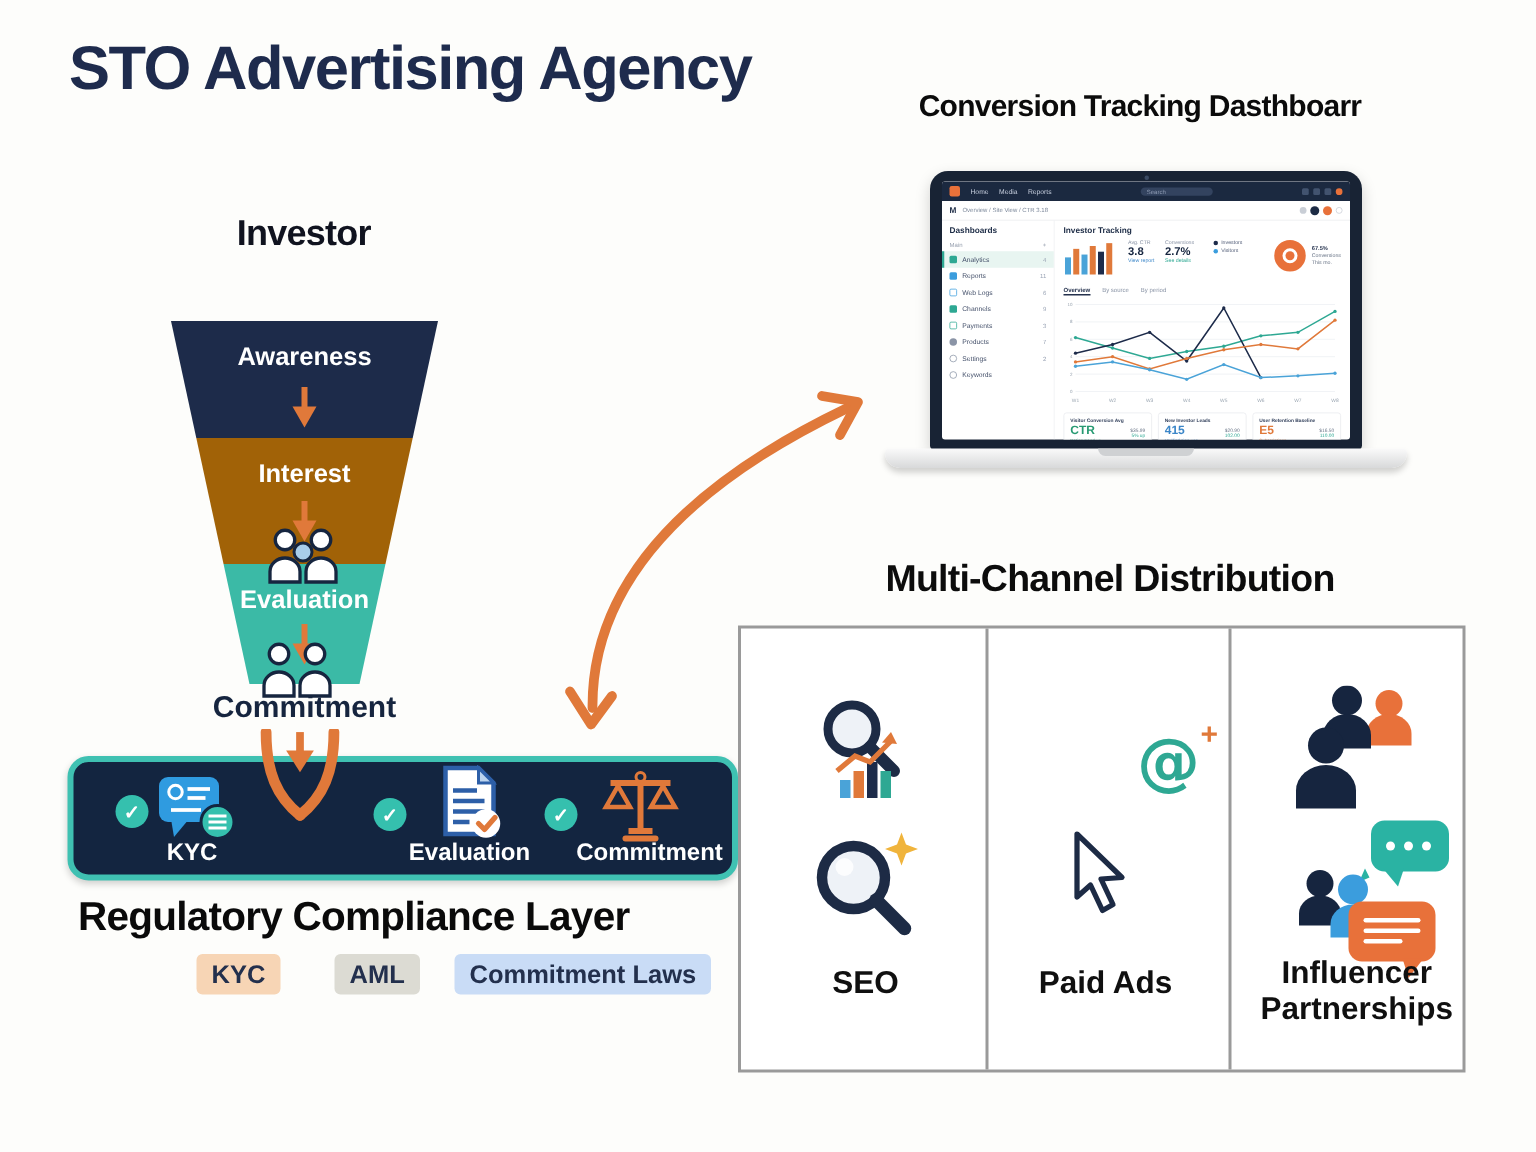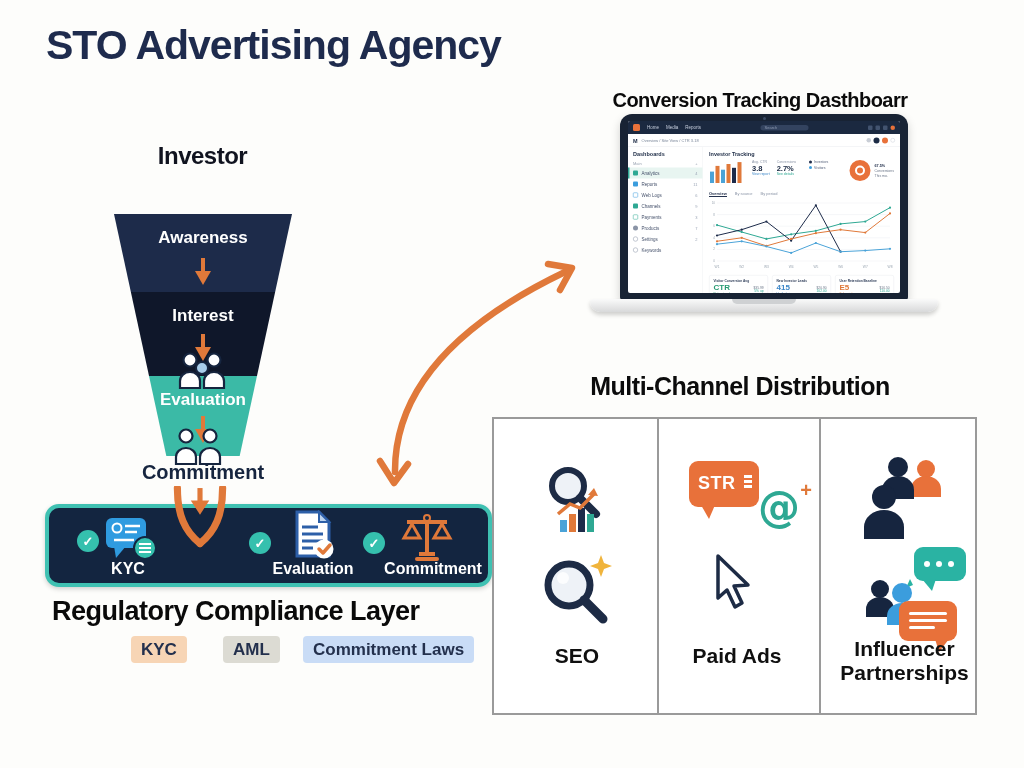--- a/index.html
+++ b/index.html
@@ -2,21 +2,21 @@
 <html><head>
 <meta charset="utf-8">
 <style>
   * { margin:0; padding:0; box-sizing:border-box; }
   html,body { width:1024px; height:768px; }
   body { font-family:"Liberation Sans", sans-serif; background:#fdfdfb; position:relative; overflow:hidden; }
   .abs { position:absolute; }
 
   
   .page-title { left:46px; top:22px; font-size:41px; font-weight:800; color:#1e2b4d; letter-spacing:-1px; }
-  .dash-heading { left:578px; top:60px; width:364px; text-align:center; font-size:20px; font-weight:800; color:#0b0b0b; letter-spacing:-0.5px;margin-top:29px; }
+  .dash-heading { left:578px; top:60px; width:364px; text-align:center; font-size:20px; font-weight:800; color:#0b0b0b; letter-spacing:-0.5px; }
   .funnel-title { left:60px; top:142px; width:285px; text-align:center; font-size:24px; font-weight:800; color:#10131f; line-height:1.15; letter-spacing:-0.5px; }
   .channels-title { left:520px; top:372px; width:440px; text-align:center; font-size:25px; font-weight:800; color:#0c0c0c; letter-spacing:-0.5px; }
   .compliance-title { left:52px; top:596px; font-size:27px; font-weight:700; color:#0a0a0a; letter-spacing:-0.5px;text-align:center; }
 
   
   .funnel { left:114px; top:214px; width:178px; height:242px; clip-path:polygon(0 0,100% 0,70.6% 100%,29.4% 100%); }
   .fstage { width:100%; position:relative; }
   .fstage-label { width:100%; text-align:center; color:#fff; font-weight:700; font-size:17px; position:absolute; top:14px; }
   .stage-arrow { position:absolute; left:50%; transform:translateX(-50%); }
   .funnel-commit { left:114px; top:461px; width:178px; text-align:center; font-size:20px; font-weight:800; color:#16253f; }
@@ -101,21 +101,21 @@
 <div class="abs compliance-title">Regulatory Compliance Layer</div>
 
 <div class="abs funnel">
   <div class="fstage" style="height:78px;background:#1d2b4a;">
     <div class="fstage-label">Awareness</div>
     <svg class="stage-arrow" style="top:44px;" width="24" height="28" viewBox="0 0 24 28">
       <rect x="10" y="0" width="4" height="14" fill="#e0793a"></rect>
         <polygon points="4,13 20,13 12,27" fill="#e0793a"></polygon>
     </svg>
   </div>
-  <div class="fstage" style="height:84px;background:#0f172a;">
+  <div class="fstage" style="height:84px;background:#a16207;">
     <div class="fstage-label">Interest</div>
     <svg class="stage-arrow" style="top:42px;" width="24" height="28" viewBox="0 0 24 28">
       <rect x="10" y="0" width="4" height="14" fill="#e0793a"></rect>
         <polygon points="4,13 20,13 12,27" fill="#e0793a"></polygon>
     </svg>
   </div>
   <div class="fstage" style="height:80px;background:#3bbaa6;">
     <div class="fstage-label">Evaluation</div>
     <svg class="stage-arrow" style="top:40px;" width="24" height="28" viewBox="0 0 24 28">
       <rect x="10" y="0" width="4" height="14" fill="#e0793a"></rect>
@@ -213,27 +213,20 @@
     <polygon points="52,24 56,32 46,31" fill="#e0793a"></polygon>
   </svg>
   <svg class="abs" style="left:45px;top:130px;" width="78" height="78" viewBox="0 0 78 78">
     <path d="M62,6 l3,8 l8,3 l-8,3 l-3,8 l-3,-8 l-8,-3 l8,-3 z" fill="#f0b43c"></path>
     <circle cx="30" cy="36" r="21" fill="#eef2f7" stroke="#1d2b45" stroke-width="7"></circle>
     <circle cx="24" cy="29" r="6" fill="#fff" opacity="0.8"></circle>
     <line x1="45" y1="51" x2="64" y2="70" stroke="#1d2b45" stroke-width="9" stroke-linecap="round"></line>
   </svg>
   <div class="chan-label" style="left:18px;top:225px;width:130px;">SEO</div>
 
-  <div class="bubble" style="left:195px;top:42px;width:70px;height:46px;background:#e8713a;">
-    <span style="position:absolute;left:9px;top:12px;color:#fff;font-weight:800;font-size:18px;letter-spacing:0.5px;">STR</span>
-    <span style="position:absolute;right:7px;top:14px;width:8px;height:2.5px;background:#fff;"></span>
-    <span style="position:absolute;right:7px;top:19px;width:8px;height:2.5px;background:#fff;"></span>
-    <span style="position:absolute;right:7px;top:24px;width:8px;height:2.5px;background:#fff;"></span>
-    <span style="position:absolute;left:12px;bottom:-12px;width:0;height:0;border-left:8px solid transparent;border-right:6px solid transparent;border-top:14px solid #e8713a;"></span>
-  </div>
   <div class="abs" style="left:262px;top:62px;width:56px;height:56px;">
     <span style="position:absolute;left:2px;top:2px;font-size:42px;font-weight:700;color:#2ea893;font-family:'DejaVu Sans',sans-serif;">@</span>
     <span style="position:absolute;right:0;top:-2px;color:#e0793a;font-size:20px;font-weight:800;">+</span>
   </div>
   <svg class="abs" style="left:218px;top:135px;" width="46" height="58" viewBox="0 0 46 58">
     <path d="M6,2 L36,31 L22,32 L30,49 L23,53 L15,36 L6,44 Z" fill="#fff" stroke="#1d2b45" stroke-width="3.5" stroke-linejoin="round"></path>
   </svg>
   <div class="chan-label" style="left:178px;top:225px;width:130px;">Paid Ads</div>
 
   <svg class="abs" style="left:368px;top:38px;" width="90" height="86" viewBox="0 0 90 86">

